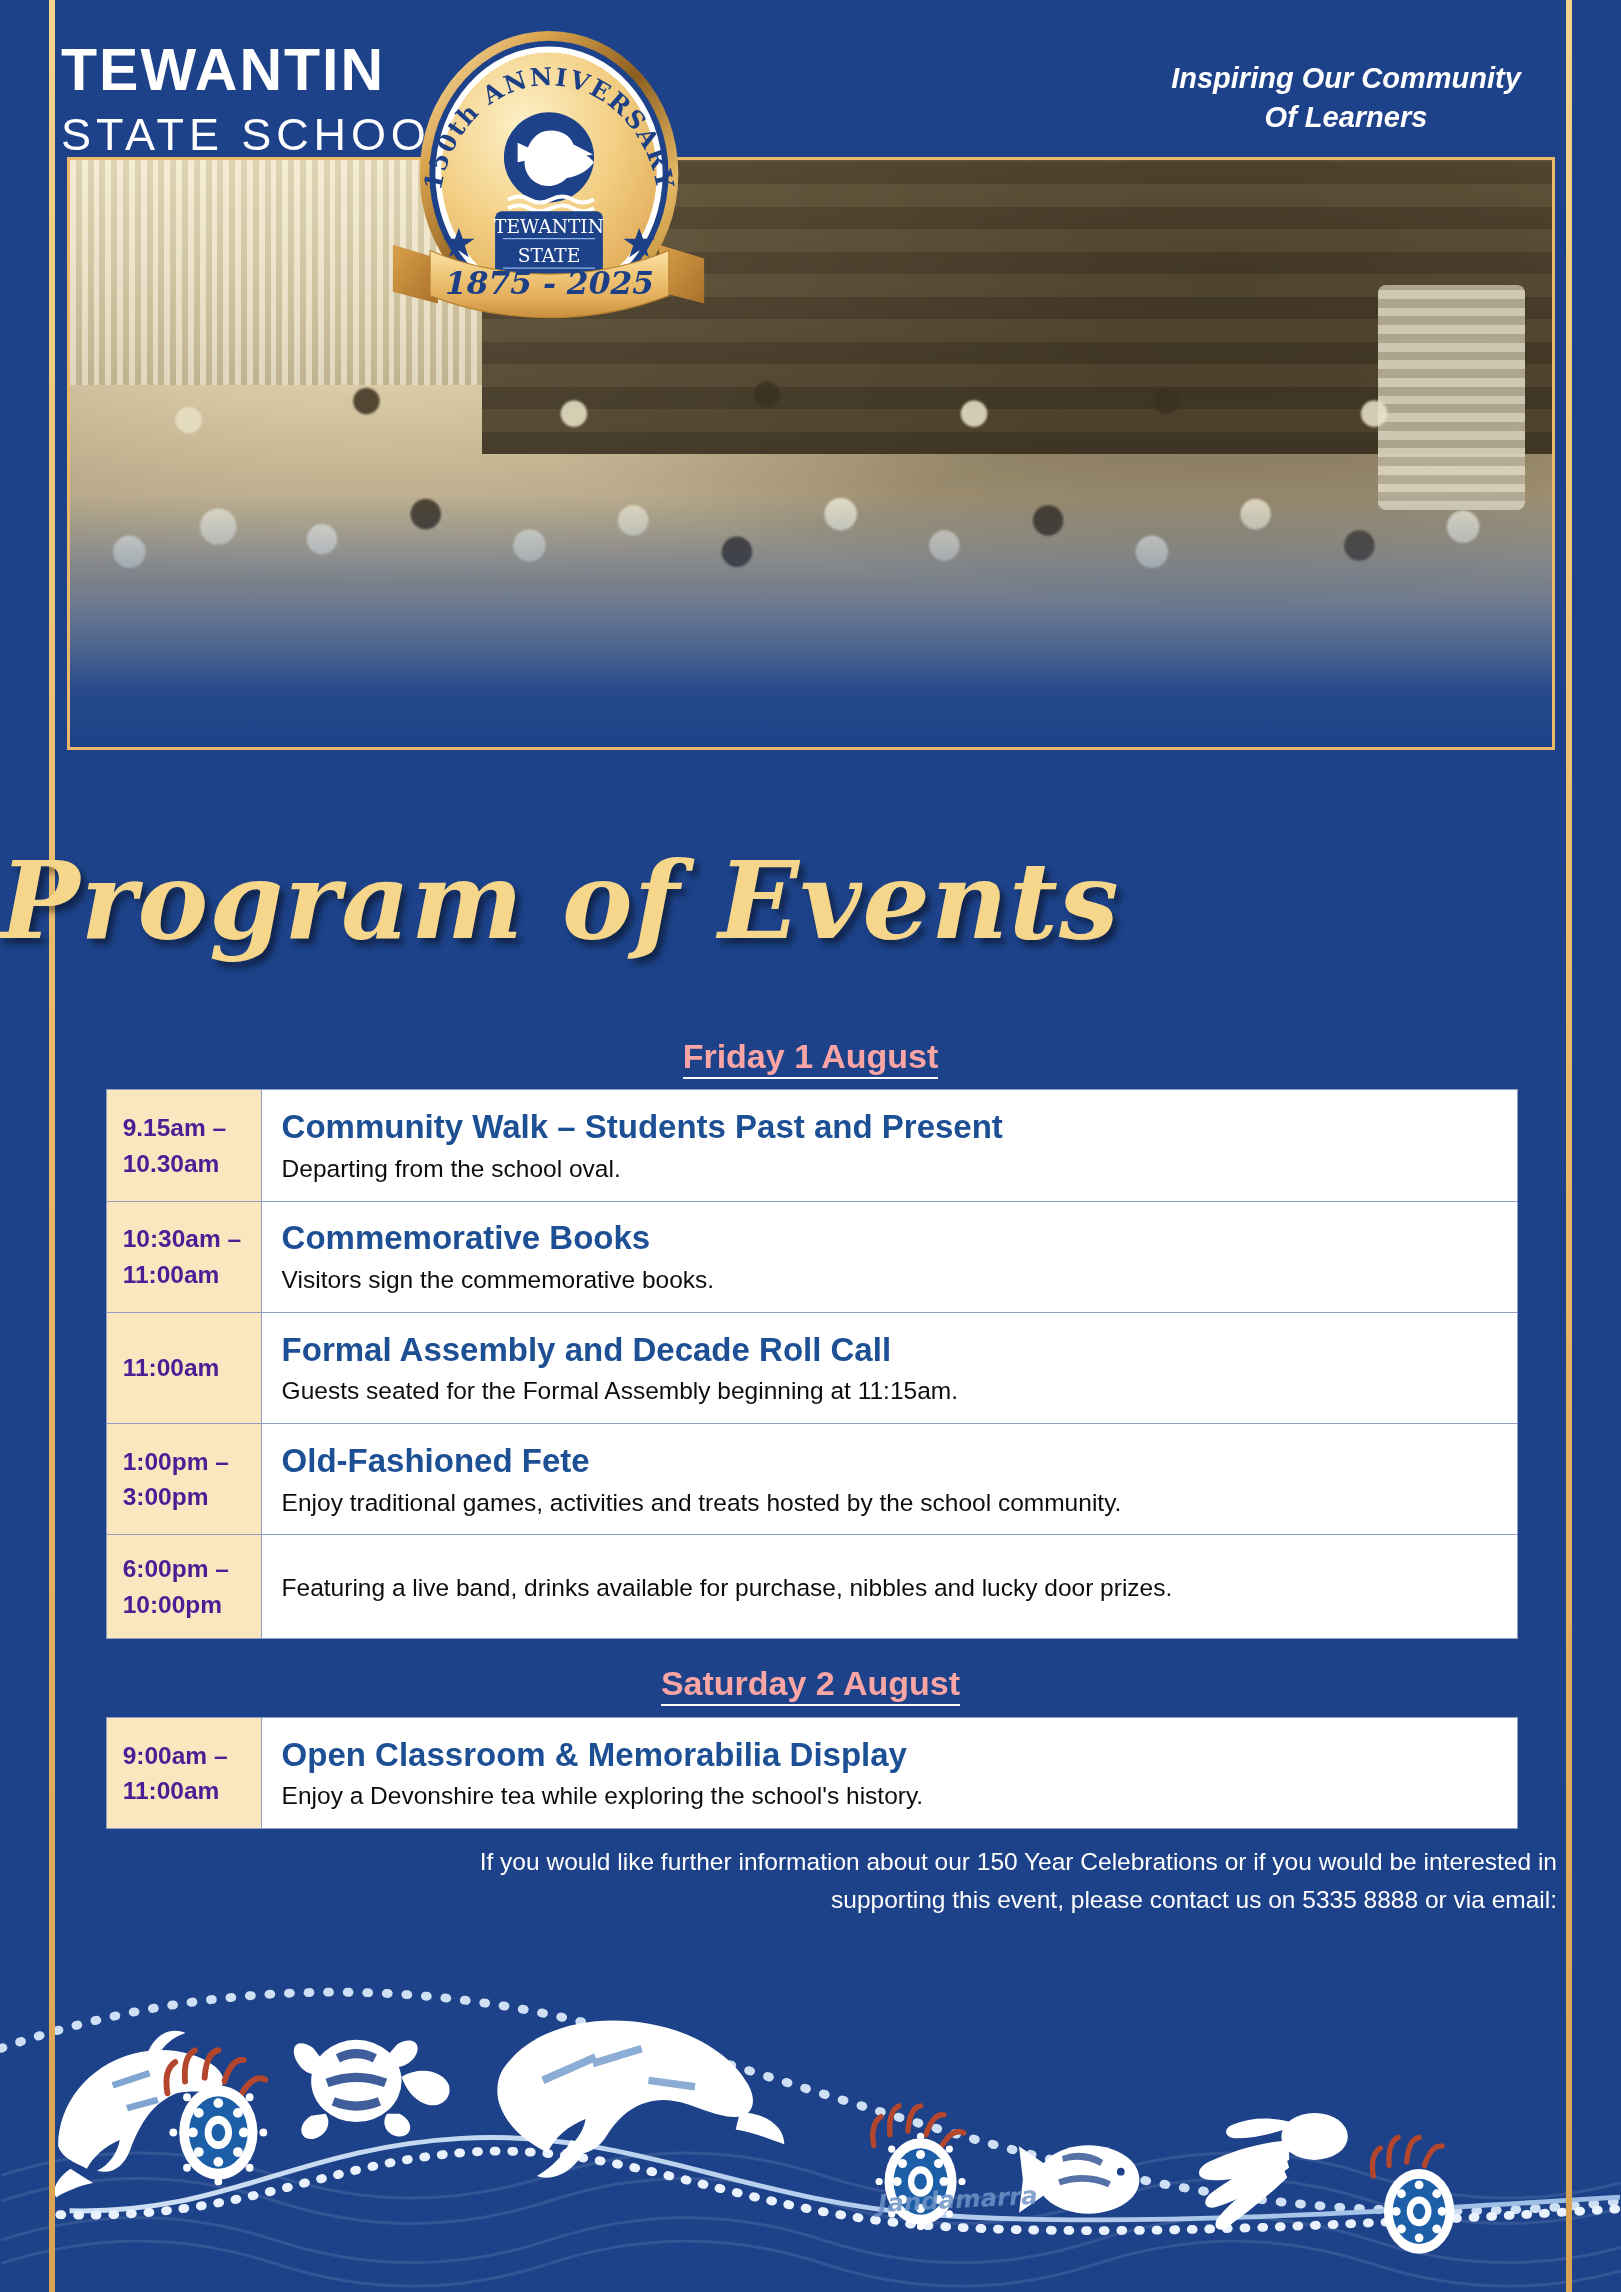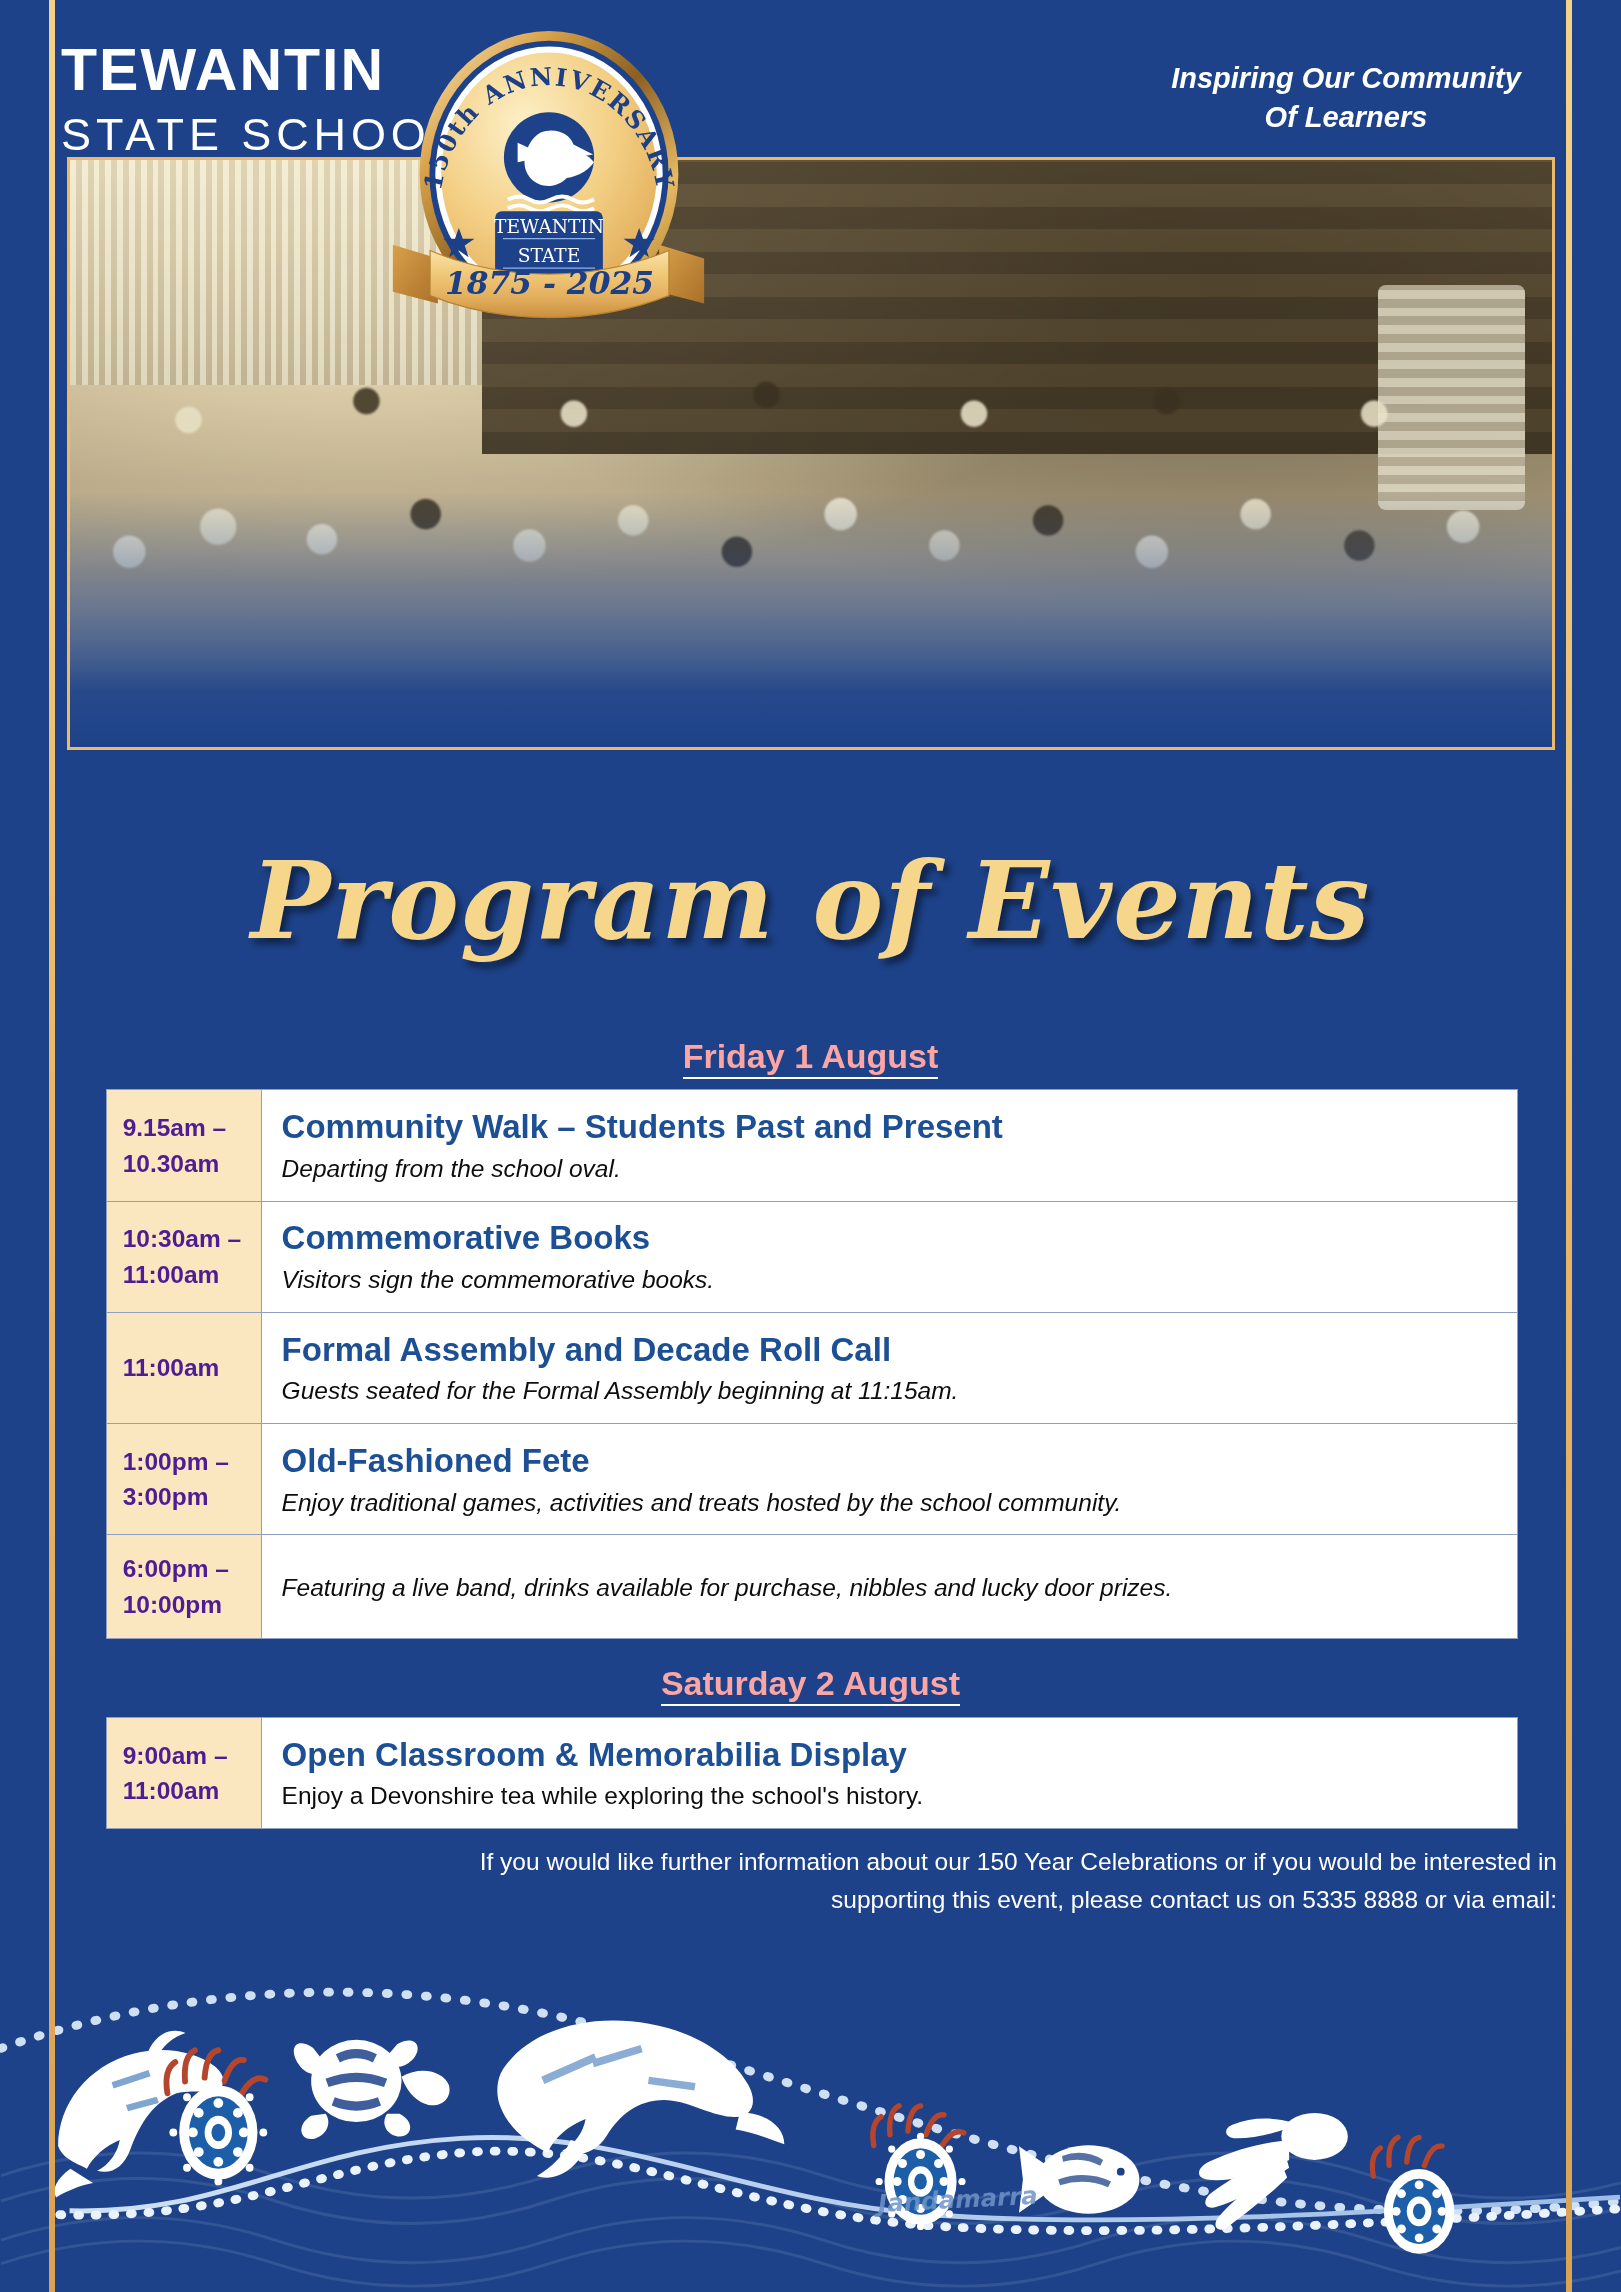--- a/index.html
+++ b/index.html
@@ -167,21 +167,20 @@
     position: absolute;
     left: 0; right: 0; bottom: 0; height: 255px;
     background: linear-gradient(180deg, rgba(29,66,137,0) 0%, rgba(29,66,137,.55) 45%, rgba(29,66,137,.95) 78%, #1d4289 100%);
   }
 
   
   .program-title {
     position: absolute;
     left: 0; right: 0;
     top: 838px;
-    text-align: center;
     z-index: 9;
     font-family: "DejaVu Serif", serif;
     font-style: italic;
     font-weight: 700;
     font-size: 106px;
     color: #f6d68a;
     text-shadow: 4.9px 5.9px 5.9px rgba(0,0,0,.45);
     letter-spacing: 1px;
   }
 
@@ -238,21 +237,20 @@
   }
   .ev-title {
     color: #1d4f94;
     font-size: 33px;
     font-weight: 700;
     line-height: 1.3;
   }
   .ev-desc {
     color: #0d0d0f;
     font-size: 24.5px;
-    font-style: italic;
     line-height: 1.35;
     margin-top: 2.9px;
   }
   .ev-desc.plain { font-style: normal; }
 
   
   .contact {
     position: absolute;
     left: 0; right: 0;
     top: 1843px;

